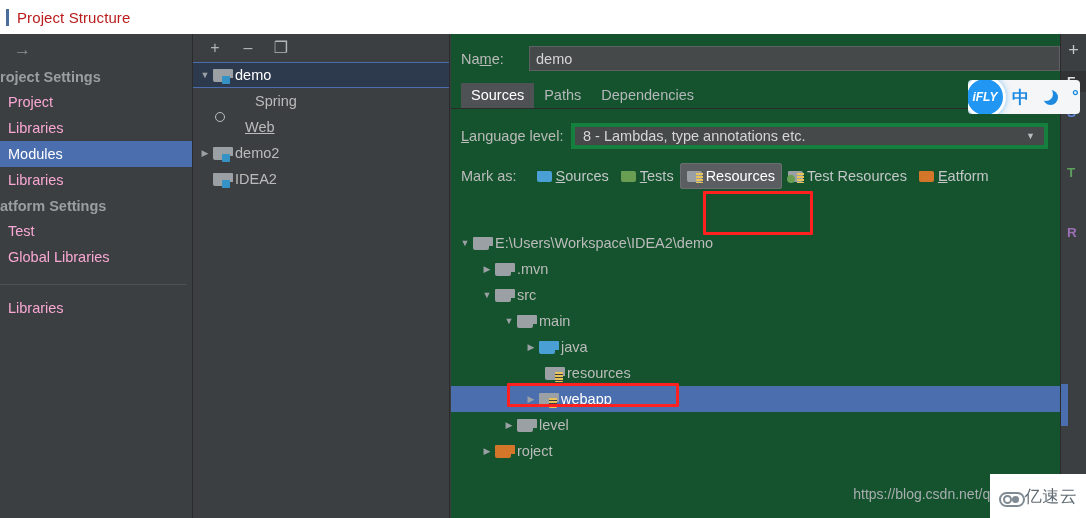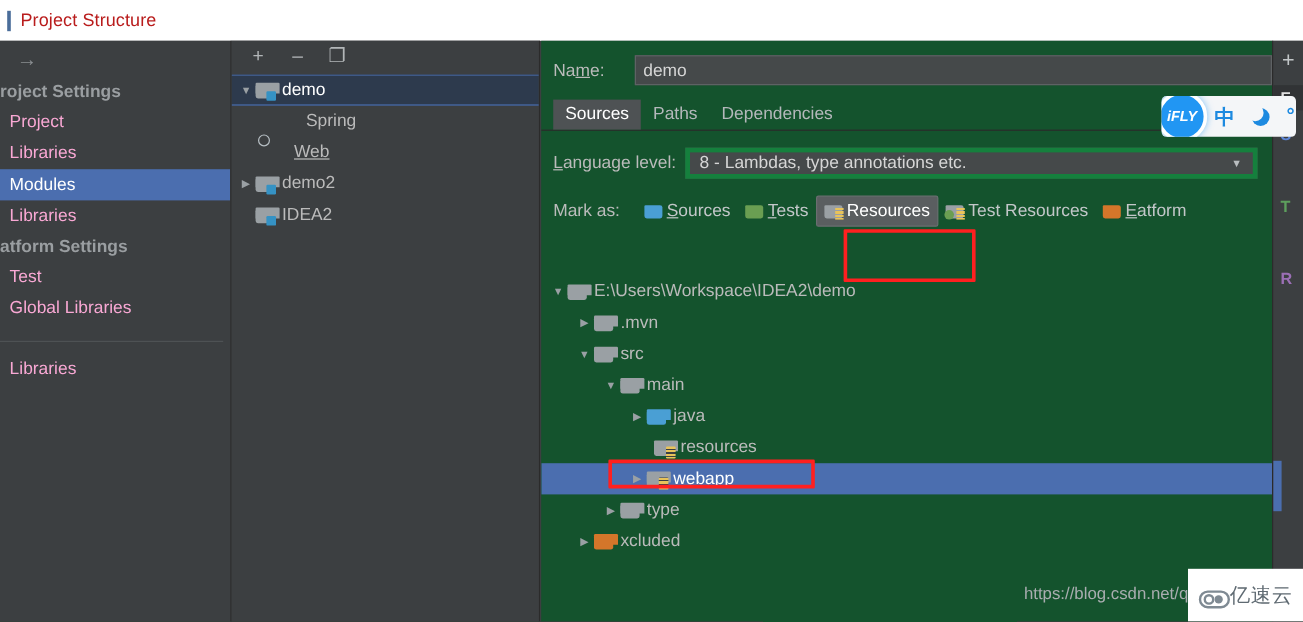--- a/index.html
+++ b/index.html
@@ -716,30 +716,30 @@
           </span>
         <span>webapp</span>
       </div>
 
       <div class="trow" style="padding-left:50px;">
         <span class="twisty">▶</span>
         <span class="ficon grey">
             <i class="tab"></i>
             <i class="body"></i>
           </span>
-        <span>type</span>
+        <span>level</span>
       </div>
 
       <div class="trow" style="padding-left:28px;">
         <span class="twisty">▶</span>
         <span class="ficon orange">
             <i class="tab"></i>
             <i class="body"></i>
           </span>
-        <span>xcluded</span>
+        <span>roject</span>
       </div>
 
     </div>
   </div>
 
   <div class="right-strip">
     <div class="rs-plus">+</div>
     <div class="rs-hdr">E</div>
     <div class="rs-item" style="color:#5f87d8; margin-top:8px;">S</div>
     <div class="rs-item" style="color:#5d9f5d; margin-top:34px;">T</div>

